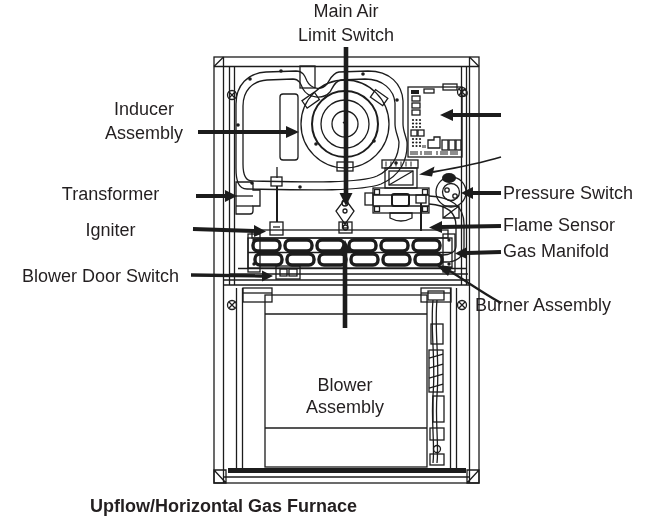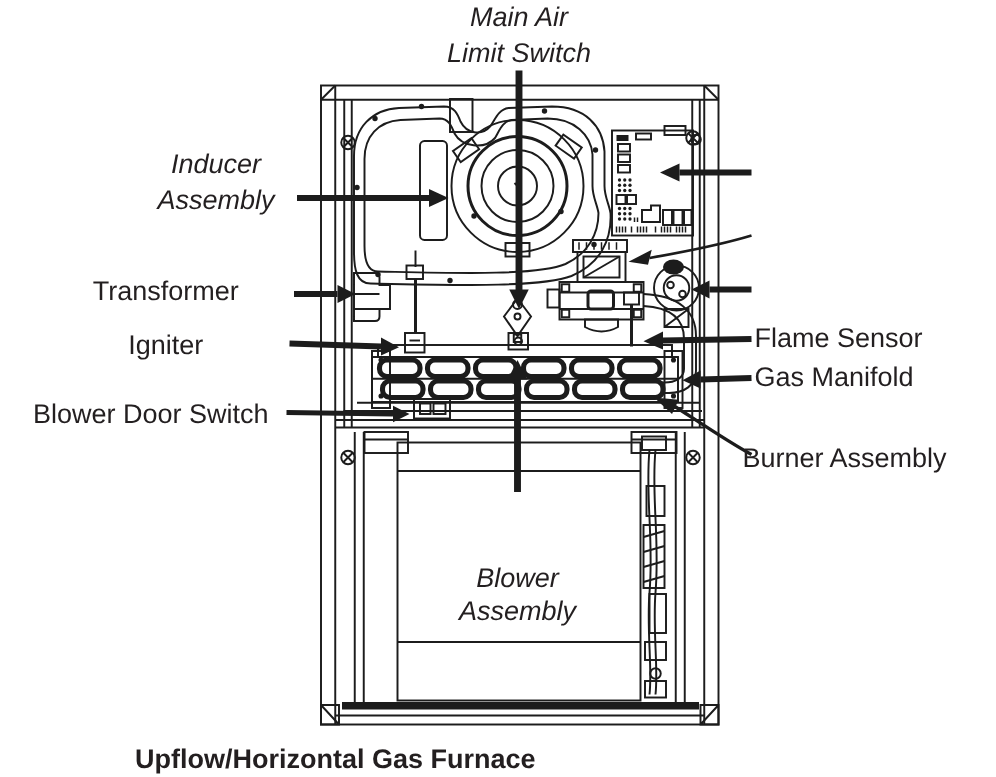--- a/index.html
+++ b/index.html
@@ -2,21 +2,21 @@
 <html style="--line: #1c1c1c; --text: #231f20; --bg: #ffffff;"><head>
 <meta charset="utf-8">
 <style>
   :root{ --line:#1c1c1c; --text:#231f20; --bg:#ffffff; }
   html,body{margin:0;padding:0;background:#fff;}
   .stage{position:relative;width:664px;height:518px;background:var(--bg);overflow:hidden;
          font-family:"Liberation Sans",sans-serif;}
   .stage svg{position:absolute;left:0;top:0;}
   .lbl{position:absolute;font:18px/22px "Liberation Sans",sans-serif;color:var(--text);
        white-space:pre-line;}
-  .c{text-align:center;font-style:italic;}
+  .c{text-align:center;}
   .r{text-align:center;}
   .lh24{line-height:24px;}
   .caption{position:absolute;font:bold 18px/22px "Liberation Sans",sans-serif;
            color:var(--text);}
   
   .s{fill:none;stroke:var(--line);stroke-width:1.3;}
   .s2{fill:none;stroke:var(--line);stroke-width:2;}
   .port{fill:#fff;stroke:var(--line);stroke-width:3.4;}
   .f{fill:var(--line);stroke:none;}
   .al{stroke:var(--line);fill:none;}
@@ -309,20 +309,21 @@
   </g>
 </svg>
 
   <div class="lbl c lh24" style="left:271px;top:-1px;width:150px">Main Air
 Limit Switch</div>
   <div class="lbl c lh24" style="left:84px;top:97px;width:120px">Inducer
 Assembly</div>
   <div class="lbl r" style="left:35px;top:183px;width:151px">Transformer</div>
   <div class="lbl r" style="left:35px;top:219px;width:151px">Igniter</div>
   <div class="lbl r" style="left:15px;top:265px;width:171px">Blower Door Switch</div>
+  <div class="lbl" style="left:503px;top:182px">Pressure Switch</div>
   <div class="lbl" style="left:503px;top:214px">Flame Sensor</div>
   <div class="lbl" style="left:503px;top:240px">Gas Manifold</div>
-  <div class="lbl" style="left:495px;top:294px">Burner Assembly</div>
+  <div class="lbl" style="left:475px;top:294px">Burner Assembly</div>
   <div class="lbl c" style="left:280px;top:374px;width:130px">Blower
 Assembly</div>
 
   <div class="caption" style="left:90px;top:495px;width:510px">Upflow/Horizontal Gas Furnace</div>
 </div>
 
 </body></html>

